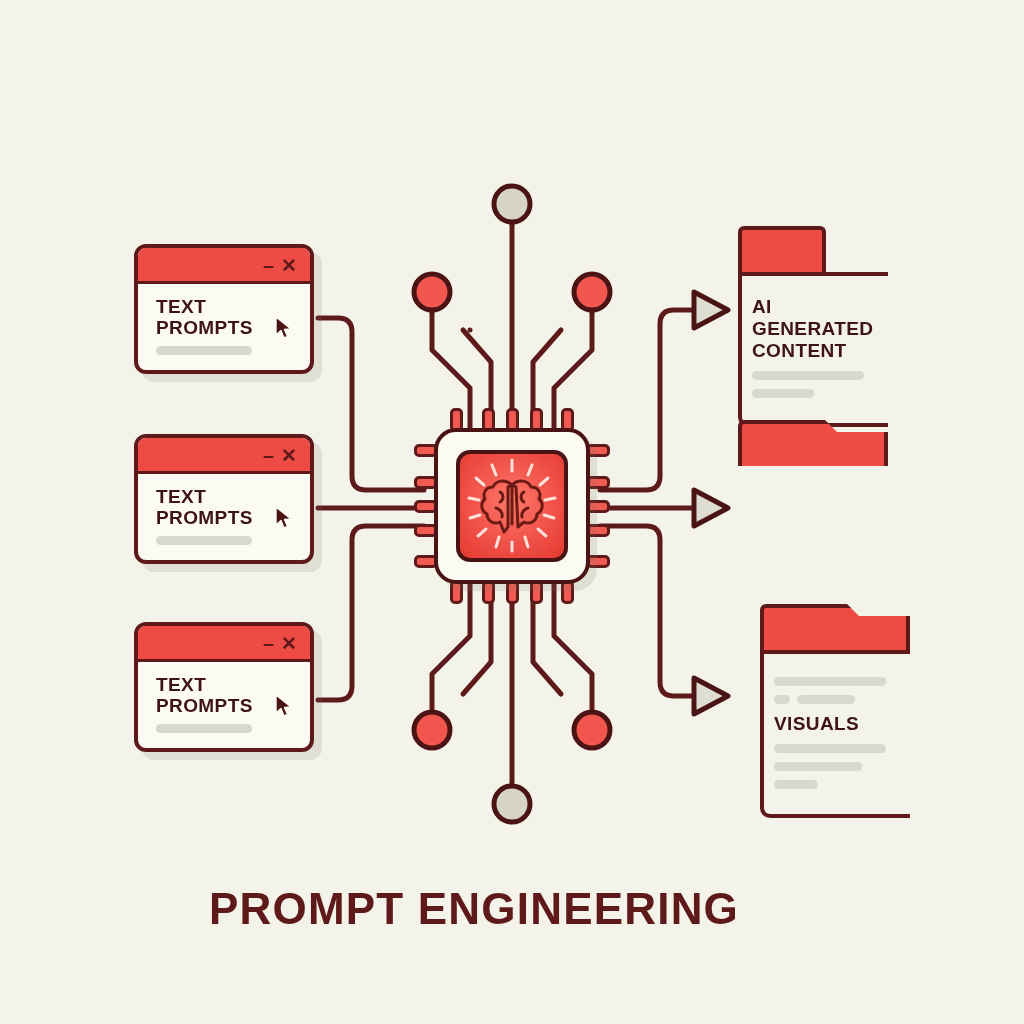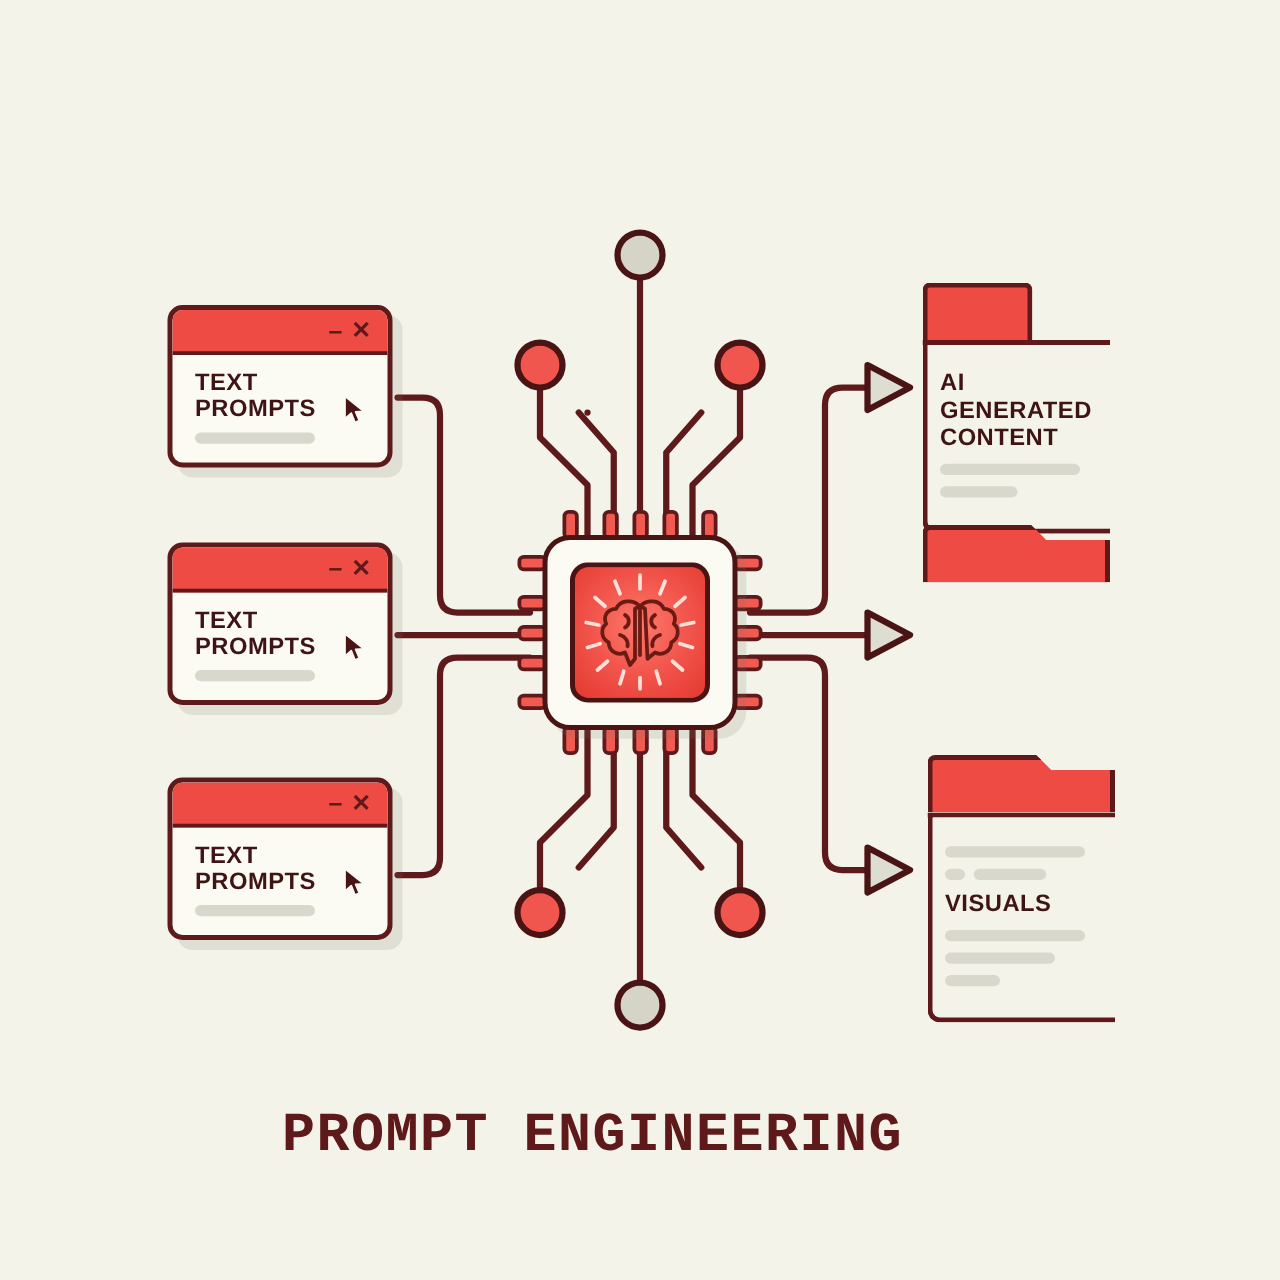--- a/index.html
+++ b/index.html
@@ -194,21 +194,20 @@
   #title {
     position: absolute;
     left: 0;
     top: 884px;
     width: 948px;
     text-align: center;
     color: #5E1A1A;
     font-size: 44px;
     font-weight: bold;
     letter-spacing: 1.2px;
-    font-family: Liberation Mono, monospace;
   }
 </style>
 </head>
 <body>
 
 <div id="canvas">
 
   <svg id="wires" viewBox="0 0 1024 1024">
     <g fill="none" stroke="#5E1A1A" stroke-width="5" stroke-linecap="round" stroke-linejoin="round">
 
@@ -368,21 +367,21 @@
       <div class="line-row">
         <div class="skeleton" style="width:62px;"></div>
       </div>
     </div>
   </div>
 
   <div class="folder" style="left:738px; top:420px;">
     <div class="folder-tab notched"></div>
   </div>
 
-  <div class="folder" style="left:742px; top:604px;">
+  <div class="folder" style="left:760px; top:604px;">
     <div class="folder-tab notched"></div>
     <div class="folder-body">
       <div class="line-row">
         <div class="skeleton" style="width:112px;"></div>
       </div>
       <div class="line-row">
         <div class="skeleton" style="width:16px;"></div>
         <div class="skeleton" style="width:58px;"></div>
       </div>
       <div class="folder-label">VISUALS</div>

